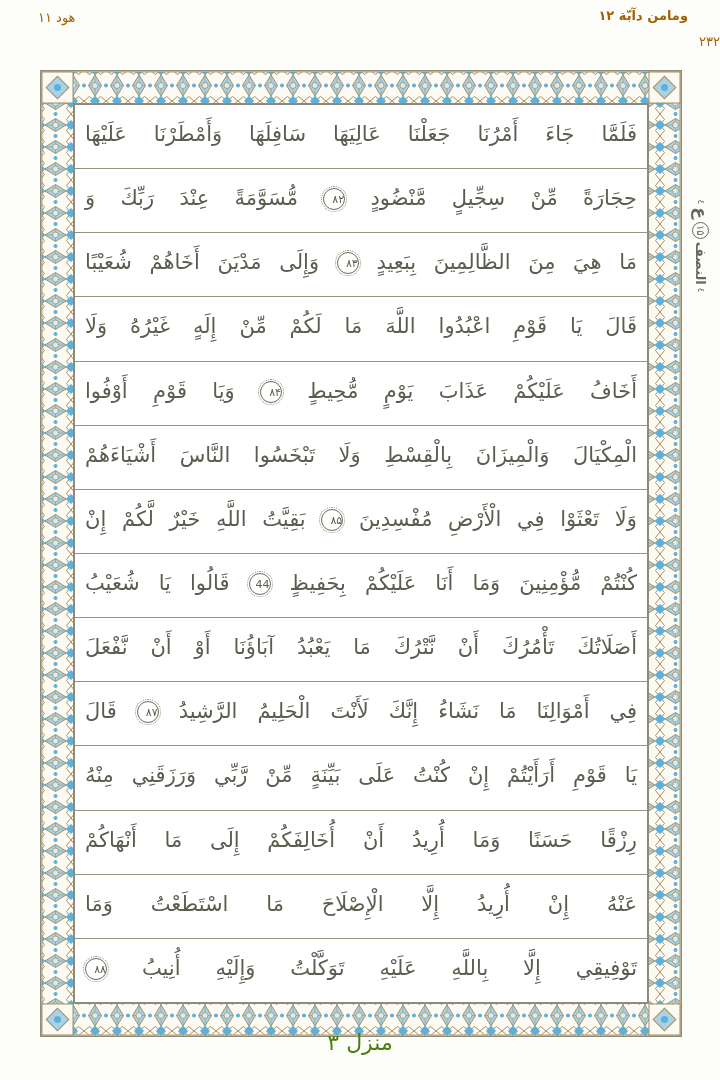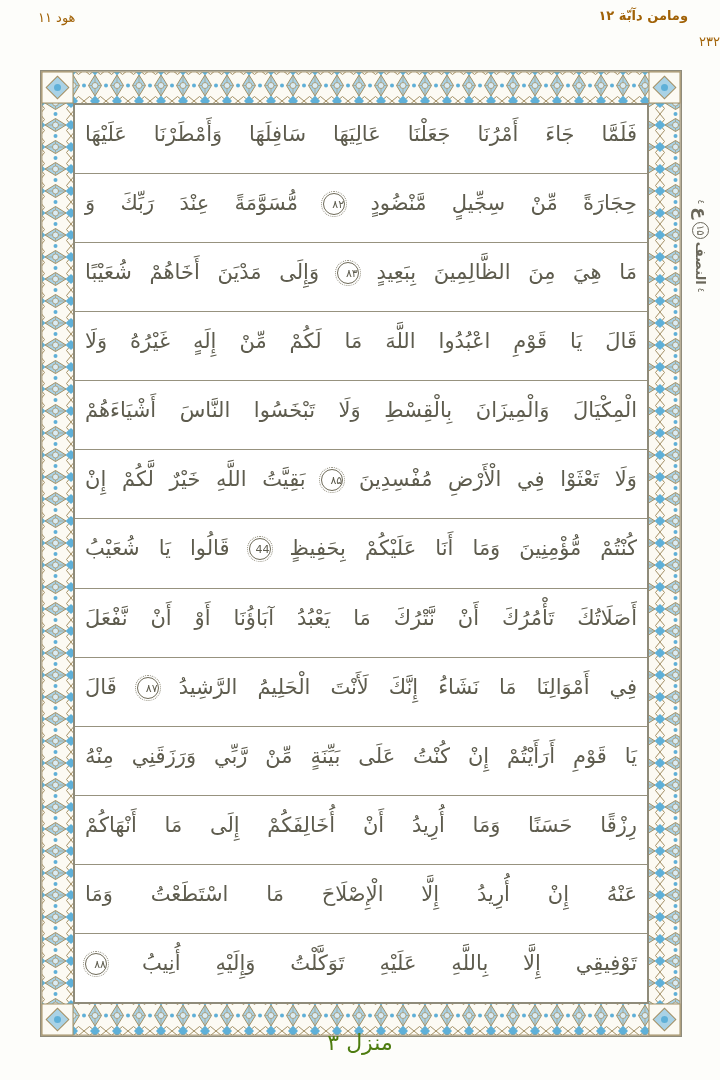--- a/index.html
+++ b/index.html
@@ -117,20 +117,21 @@
           <circle cx="15.5" cy="15.5" r="3.5" fill="#5fb0d8"></circle>
         </g>
     </g>
   </svg>
 
   <div class="textarea">
       <div class="mline" dir="rtl"><span>فَلَمَّا جَاءَ أَمْرُنَا جَعَلْنَا عَالِيَهَا سَافِلَهَا وَأَمْطَرْنَا عَلَيْهَا</span></div>
       <div class="mline" dir="rtl"><span>حِجَارَةً مِّنْ سِجِّيلٍ مَّنْضُودٍ</span> <span class="ayah-marker">۸۲</span> <span>مُّسَوَّمَةً عِنْدَ رَبِّكَ وَ</span></div>
       <div class="mline" dir="rtl"><span>مَا هِيَ مِنَ الظَّالِمِينَ بِبَعِيدٍ</span> <span class="ayah-marker">۸۳</span> <span>وَإِلَى مَدْيَنَ أَخَاهُمْ شُعَيْبًا</span></div>
       <div class="mline" dir="rtl"><span>قَالَ يَا قَوْمِ اعْبُدُوا اللَّهَ مَا لَكُمْ مِّنْ إِلَهٍ غَيْرُهُ وَلَا</span></div>
+      <div class="mline" dir="rtl"><span>أَخَافُ عَلَيْكُمْ عَذَابَ يَوْمٍ مُّحِيطٍ</span> <span class="ayah-marker">۸۴</span> <span>وَيَا قَوْمِ أَوْفُوا</span></div>
       <div class="mline" dir="rtl"><span>الْمِكْيَالَ وَالْمِيزَانَ بِالْقِسْطِ وَلَا تَبْخَسُوا النَّاسَ أَشْيَاءَهُمْ</span></div>
       <div class="mline" dir="rtl"><span>وَلَا تَعْثَوْا فِي الْأَرْضِ مُفْسِدِينَ</span> <span class="ayah-marker">۸۵</span> <span>بَقِيَّتُ اللَّهِ خَيْرٌ لَّكُمْ إِنْ</span></div>
       <div class="mline" dir="rtl"><span>كُنْتُمْ مُّؤْمِنِينَ وَمَا أَنَا عَلَيْكُمْ بِحَفِيظٍ</span> <span class="ayah-marker">44</span> <span>قَالُوا يَا شُعَيْبُ</span></div>
       <div class="mline" dir="rtl"><span>أَصَلَاتُكَ تَأْمُرُكَ أَنْ نَّتْرُكَ مَا يَعْبُدُ آبَاؤُنَا أَوْ أَنْ نَّفْعَلَ</span></div>
       <div class="mline" dir="rtl"><span>فِي أَمْوَالِنَا مَا نَشَاءُ إِنَّكَ لَأَنْتَ الْحَلِيمُ الرَّشِيدُ</span> <span class="ayah-marker">۸۷</span> <span>قَالَ</span></div>
       <div class="mline" dir="rtl"><span>يَا قَوْمِ أَرَأَيْتُمْ إِنْ كُنْتُ عَلَى بَيِّنَةٍ مِّنْ رَّبِّي وَرَزَقَنِي مِنْهُ</span></div>
       <div class="mline" dir="rtl"><span>رِزْقًا حَسَنًا وَمَا أُرِيدُ أَنْ أُخَالِفَكُمْ إِلَى مَا أَنْهَاكُمْ</span></div>
       <div class="mline" dir="rtl"><span>عَنْهُ إِنْ أُرِيدُ إِلَّا الْإِصْلَاحَ مَا اسْتَطَعْتُ وَمَا</span></div>
       <div class="mline" dir="rtl"><span>تَوْفِيقِي إِلَّا بِاللَّهِ عَلَيْهِ تَوَكَّلْتُ وَإِلَيْهِ أُنِيبُ</span> <span class="ayah-marker">۸۸</span></div>
     </div>

